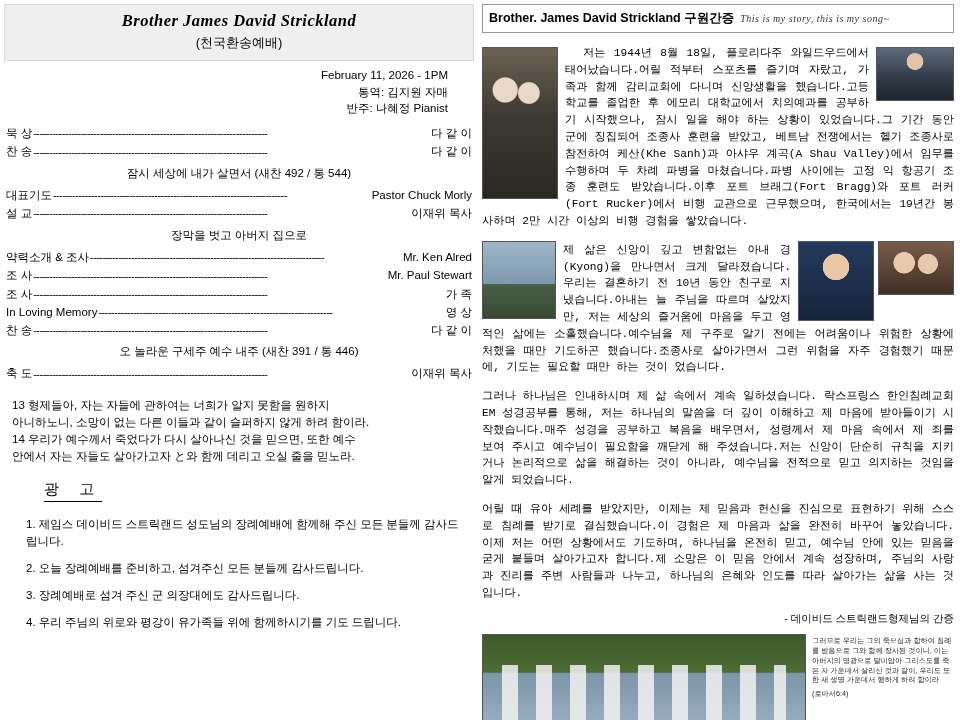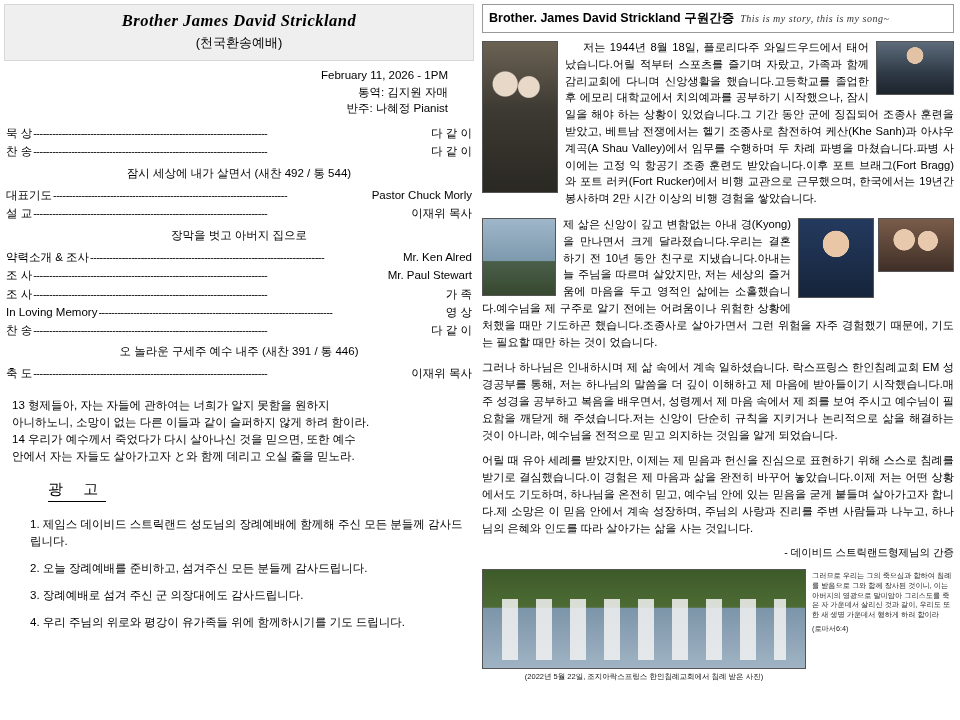--- a/index.html
+++ b/index.html
@@ -50,21 +50,21 @@
     padding: 6px 30px 0 0;
     font-size: 11.5px;
     line-height: 1.45;
   }
   .order-list {
     margin: 8px 6px 0 6px;
     font-size: 11.5px;
   }
   .order-row {
     display: flex;
-    align-items: flex-start;
+    align-items: center;
     white-space: nowrap;
     margin-bottom: 1px;
     line-height: 1.5;
   }
   .order-label {
     flex: 0 0 auto;
     letter-spacing: 0;
   }
   .order-dots {
     flex: 1 1 auto;
@@ -96,21 +96,21 @@
   }
   .notice-header {
     margin: 14px 0 8px 28px;
     font-size: 15px;
     letter-spacing: 8px;
     display: inline-block;
     border-bottom: 1.5px solid #000;
     padding-bottom: 2px;
   }
   .notice-wrap {
-    margin-left: 20px;
+    padding-left: 16px;
   }
   .notice-list {
     margin: 6px 14px 0 10px;
     font-size: 11.5px;
     line-height: 1.55;
   }
   .notice-item {
     margin-bottom: 9px;
   }
   
@@ -140,21 +140,22 @@
     letter-spacing: 0.5px;
   }
   .testimony-body {
     font-size: 11.2px;
     line-height: 1.5;
     text-align: justify;
     margin-top: 6px;
     position: relative;
   }
   .testimony-body p {
-    margin: 0 0 9px 0;
+    margin: 12px 0 9px 0;
+    font-family: Liberation Mono, monospace;
   }
   .indent-first {
     text-indent: 18px;
   }
   .photo {
     border: 1px solid #555;
     background: #8b8b8b;
     overflow: hidden;
     position: relative;
   }

